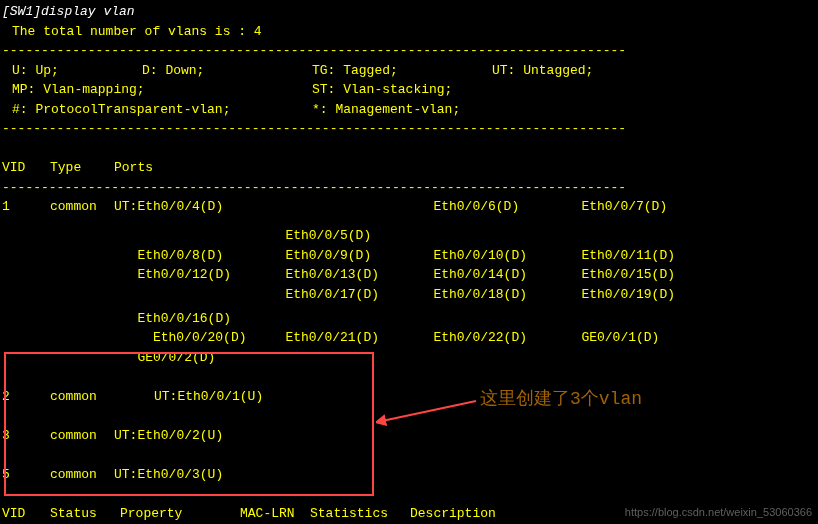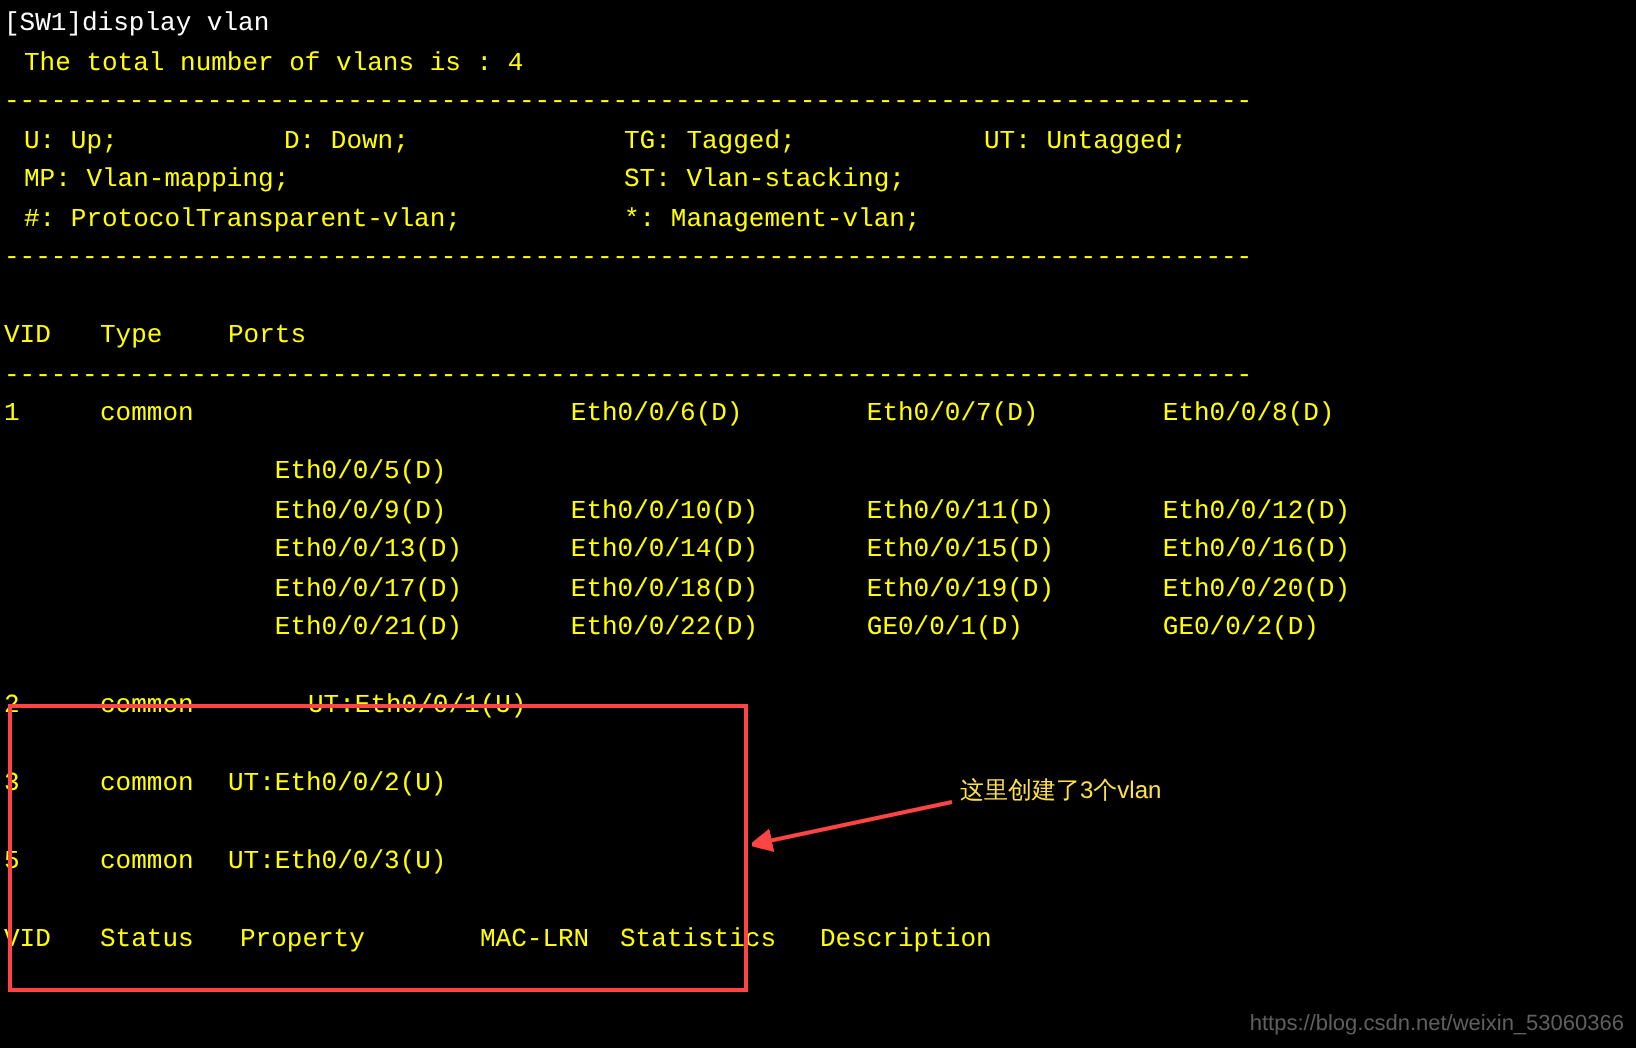--- a/index.html
+++ b/index.html
@@ -8,21 +8,21 @@
       font-family: 'Courier New', monospace;
       font-size: 13px;
       line-height: 1.5;
       width: 818px;
       height: 524px;
       overflow: hidden;
       padding: 2px;
       position: relative;
     }
     .yellow { color: #ffff00; margin-left: 10px; }
-    .white { color: #ffffff; }
+    .white { color: #ffffff; font-style: italic; }
     .line { white-space: pre; }
     .dash-line {
       color: #ffff00;
       overflow: hidden;
       white-space: nowrap;
       letter-spacing: 0;
     }
     .vlan-row {
       display: flex;
       color: #ffff00;
@@ -41,23 +41,23 @@
       position: absolute;
       border: 2px solid #ff4444;
       left: 4px;
       top: 352px;
       width: 370px;
       height: 144px;
       pointer-events: none;
     }
     .annotation {
       position: absolute;
-      color: #fde047;
-      font-family: Liberation Sans, sans-serif;
-      font-size: 12px;
+      color: #a16207;
+      font-family: Liberation Mono, monospace;
+      font-size: 18px;
       left: 480px;
       top: 386px;
       pointer-events: none;
     }
     .arrow {
       position: absolute;
       left: 376px;
       top: 397px;
       width: 104px;
       height: 30px;
@@ -95,36 +95,37 @@
   <div class="ports-col">Ports</div>
 </div>
 <div class="dash-line">--------------------------------------------------------------------------------</div>
 
 <div id="vlan-list">
     <div class="vlan-row">
       <div class="vid-col">1</div>
       <div class="type-col">common</div>
       <div class="ports-col">
         <div class="port-grid">
+          <div class="port-item" style="white-space: pre;">UT:Eth0/0/4(D)</div>
           <div class="port-item" style="white-space: pre; margin-top: 29px;">   Eth0/0/5(D)</div>
           <div class="port-item" style="white-space: pre;">   Eth0/0/6(D)</div>
           <div class="port-item" style="white-space: pre;">   Eth0/0/7(D)</div>
           <div class="port-item" style="white-space: pre;">   Eth0/0/8(D)</div>
           <div class="port-item" style="white-space: pre;">   Eth0/0/9(D)</div>
           <div class="port-item" style="white-space: pre;">   Eth0/0/10(D)</div>
           <div class="port-item" style="white-space: pre;">   Eth0/0/11(D)</div>
           <div class="port-item" style="white-space: pre;">   Eth0/0/12(D)</div>
           <div class="port-item" style="white-space: pre;">   Eth0/0/13(D)</div>
           <div class="port-item" style="white-space: pre;">   Eth0/0/14(D)</div>
           <div class="port-item" style="white-space: pre;">   Eth0/0/15(D)</div>
-          <div class="port-item" style="white-space: pre;">   Eth0/0/16(D)</div>
+          <div class="port-item" style="white-space: pre; margin-top: 24px;">   Eth0/0/16(D)</div>
           <div class="port-item" style="white-space: pre;">   Eth0/0/17(D)</div>
           <div class="port-item" style="white-space: pre;">   Eth0/0/18(D)</div>
           <div class="port-item" style="white-space: pre;">   Eth0/0/19(D)</div>
-          <div class="port-item" style="white-space: pre;">   Eth0/0/20(D)</div>
+          <div class="port-item" style="white-space: pre; text-align: center;">   Eth0/0/20(D)</div>
           <div class="port-item" style="white-space: pre;">   Eth0/0/21(D)</div>
           <div class="port-item" style="white-space: pre;">   Eth0/0/22(D)</div>
           <div class="port-item" style="white-space: pre;">   GE0/0/1(D)</div>
           <div class="port-item" style="white-space: pre;">   GE0/0/2(D)</div>
         </div>
       </div>
     </div>
     <div class="blank"></div>
     <div class="vlan-row">
       <div class="vid-col">2</div>

